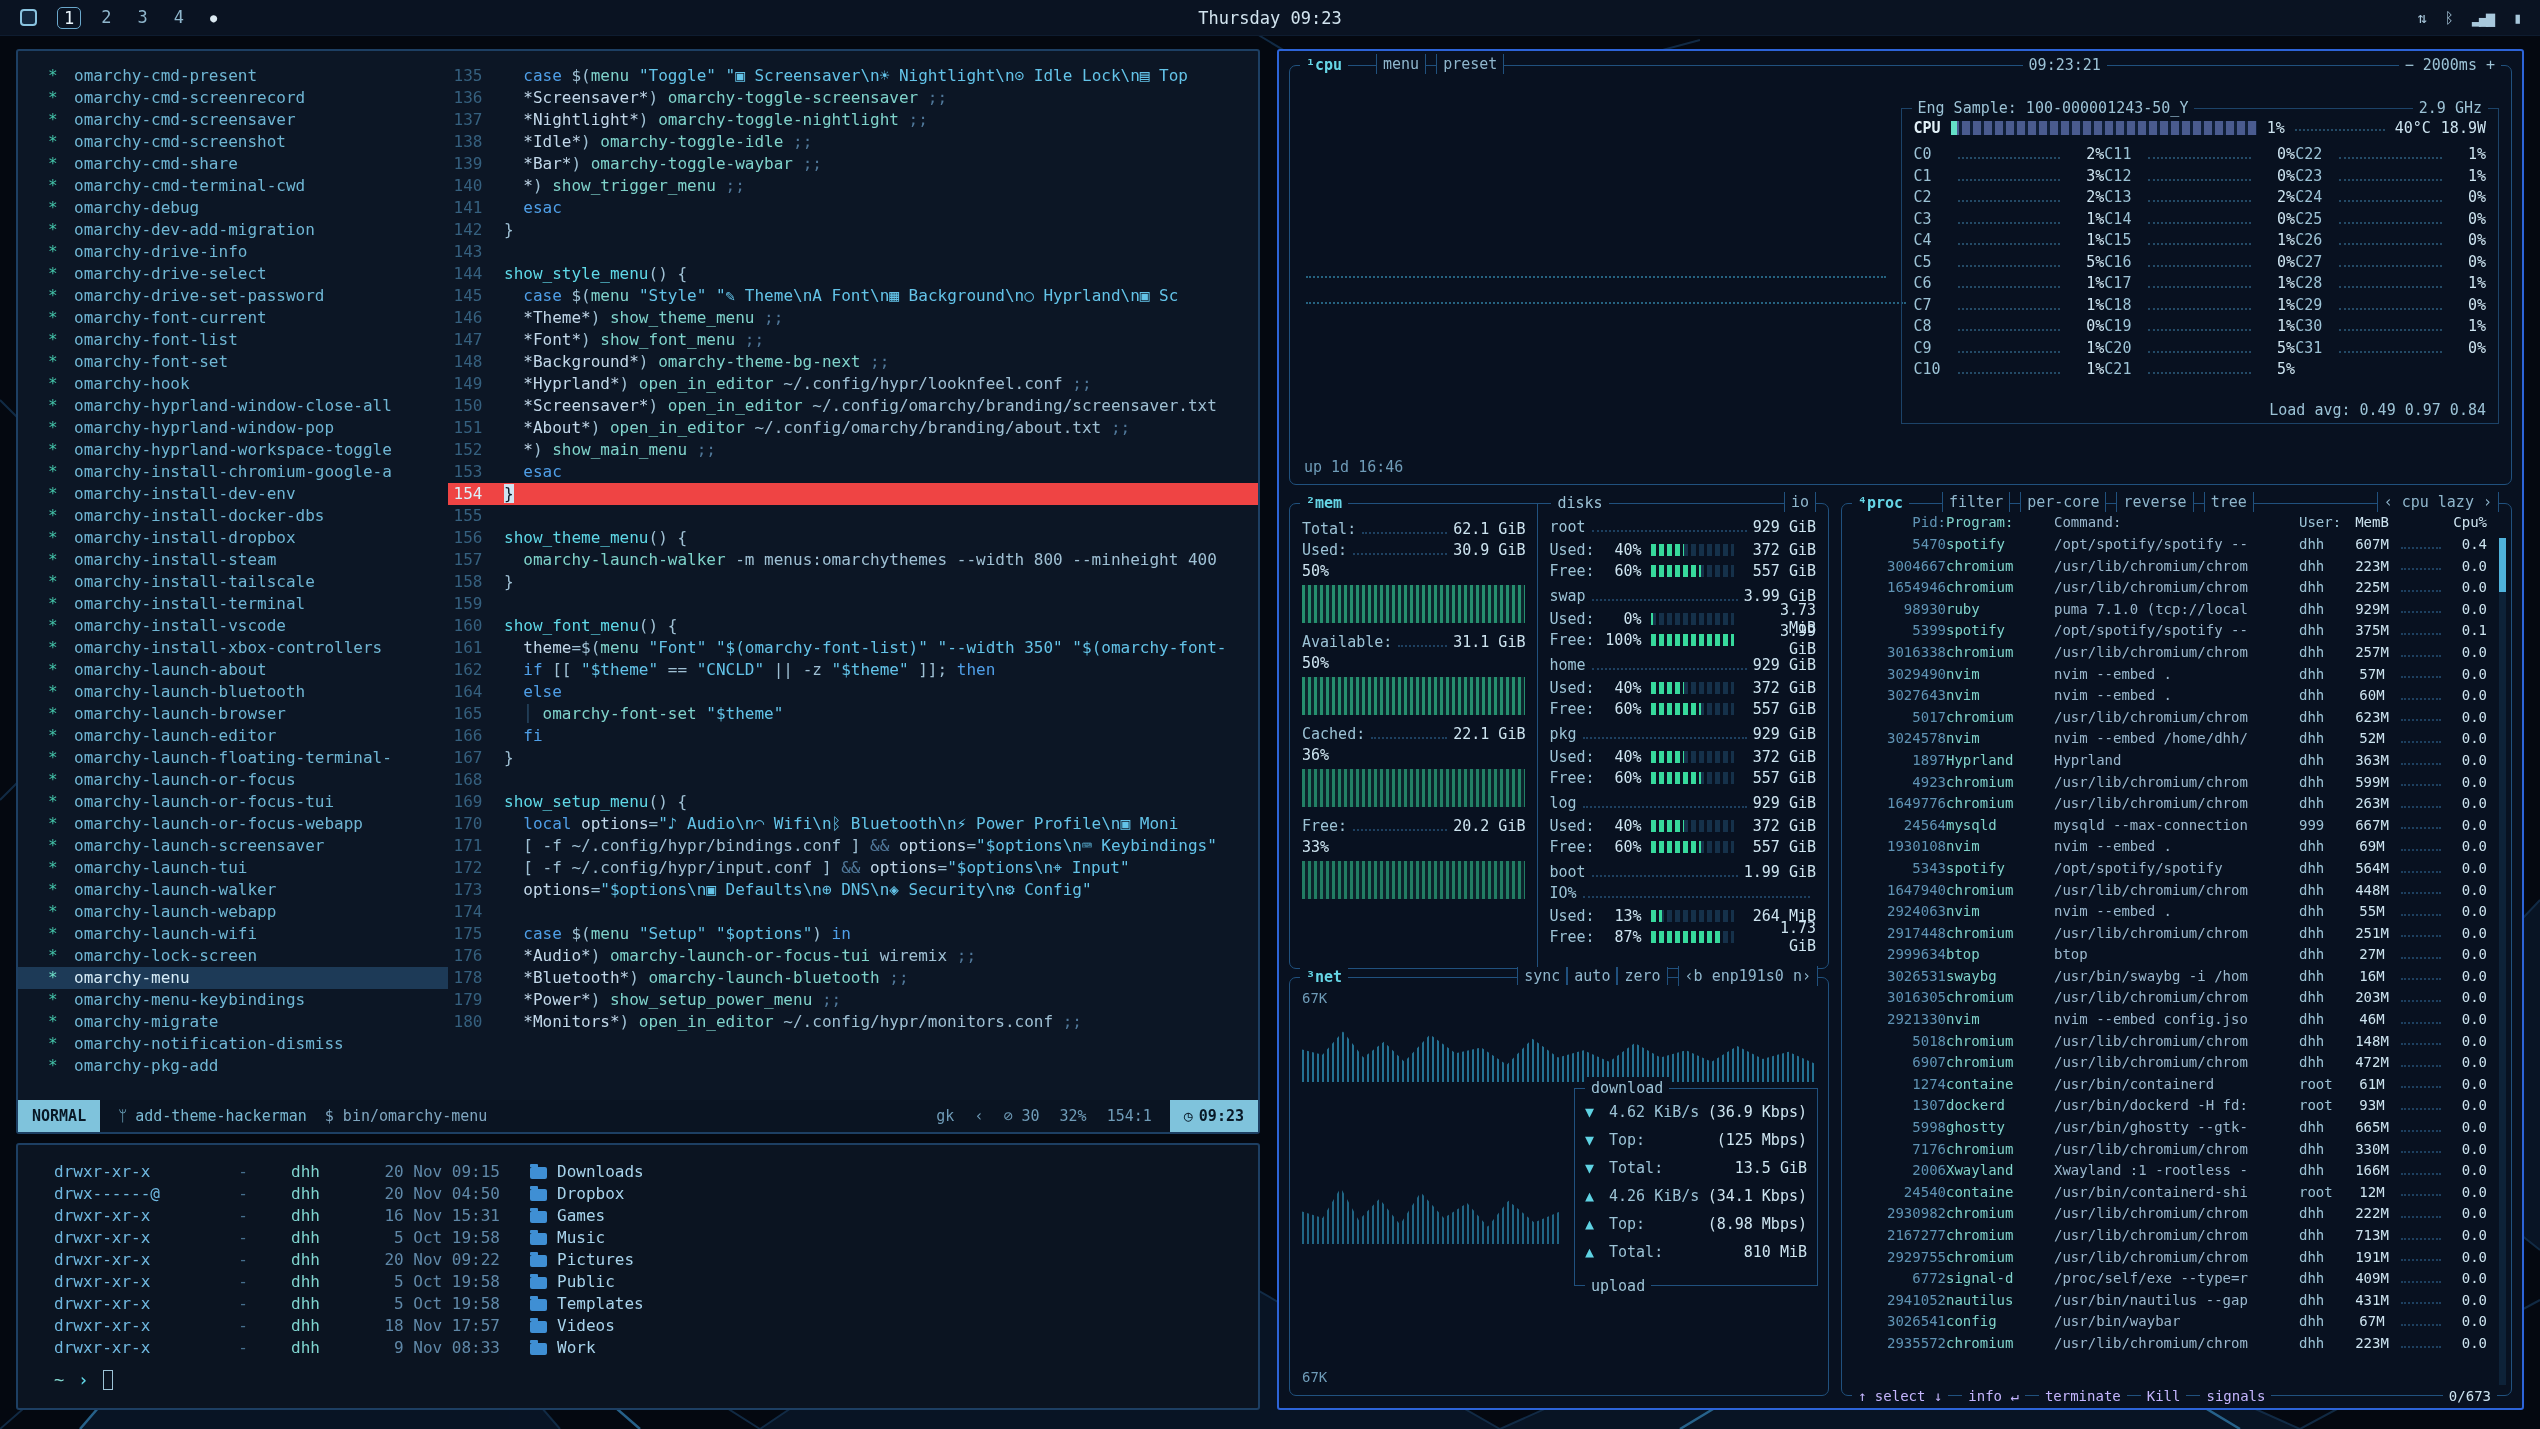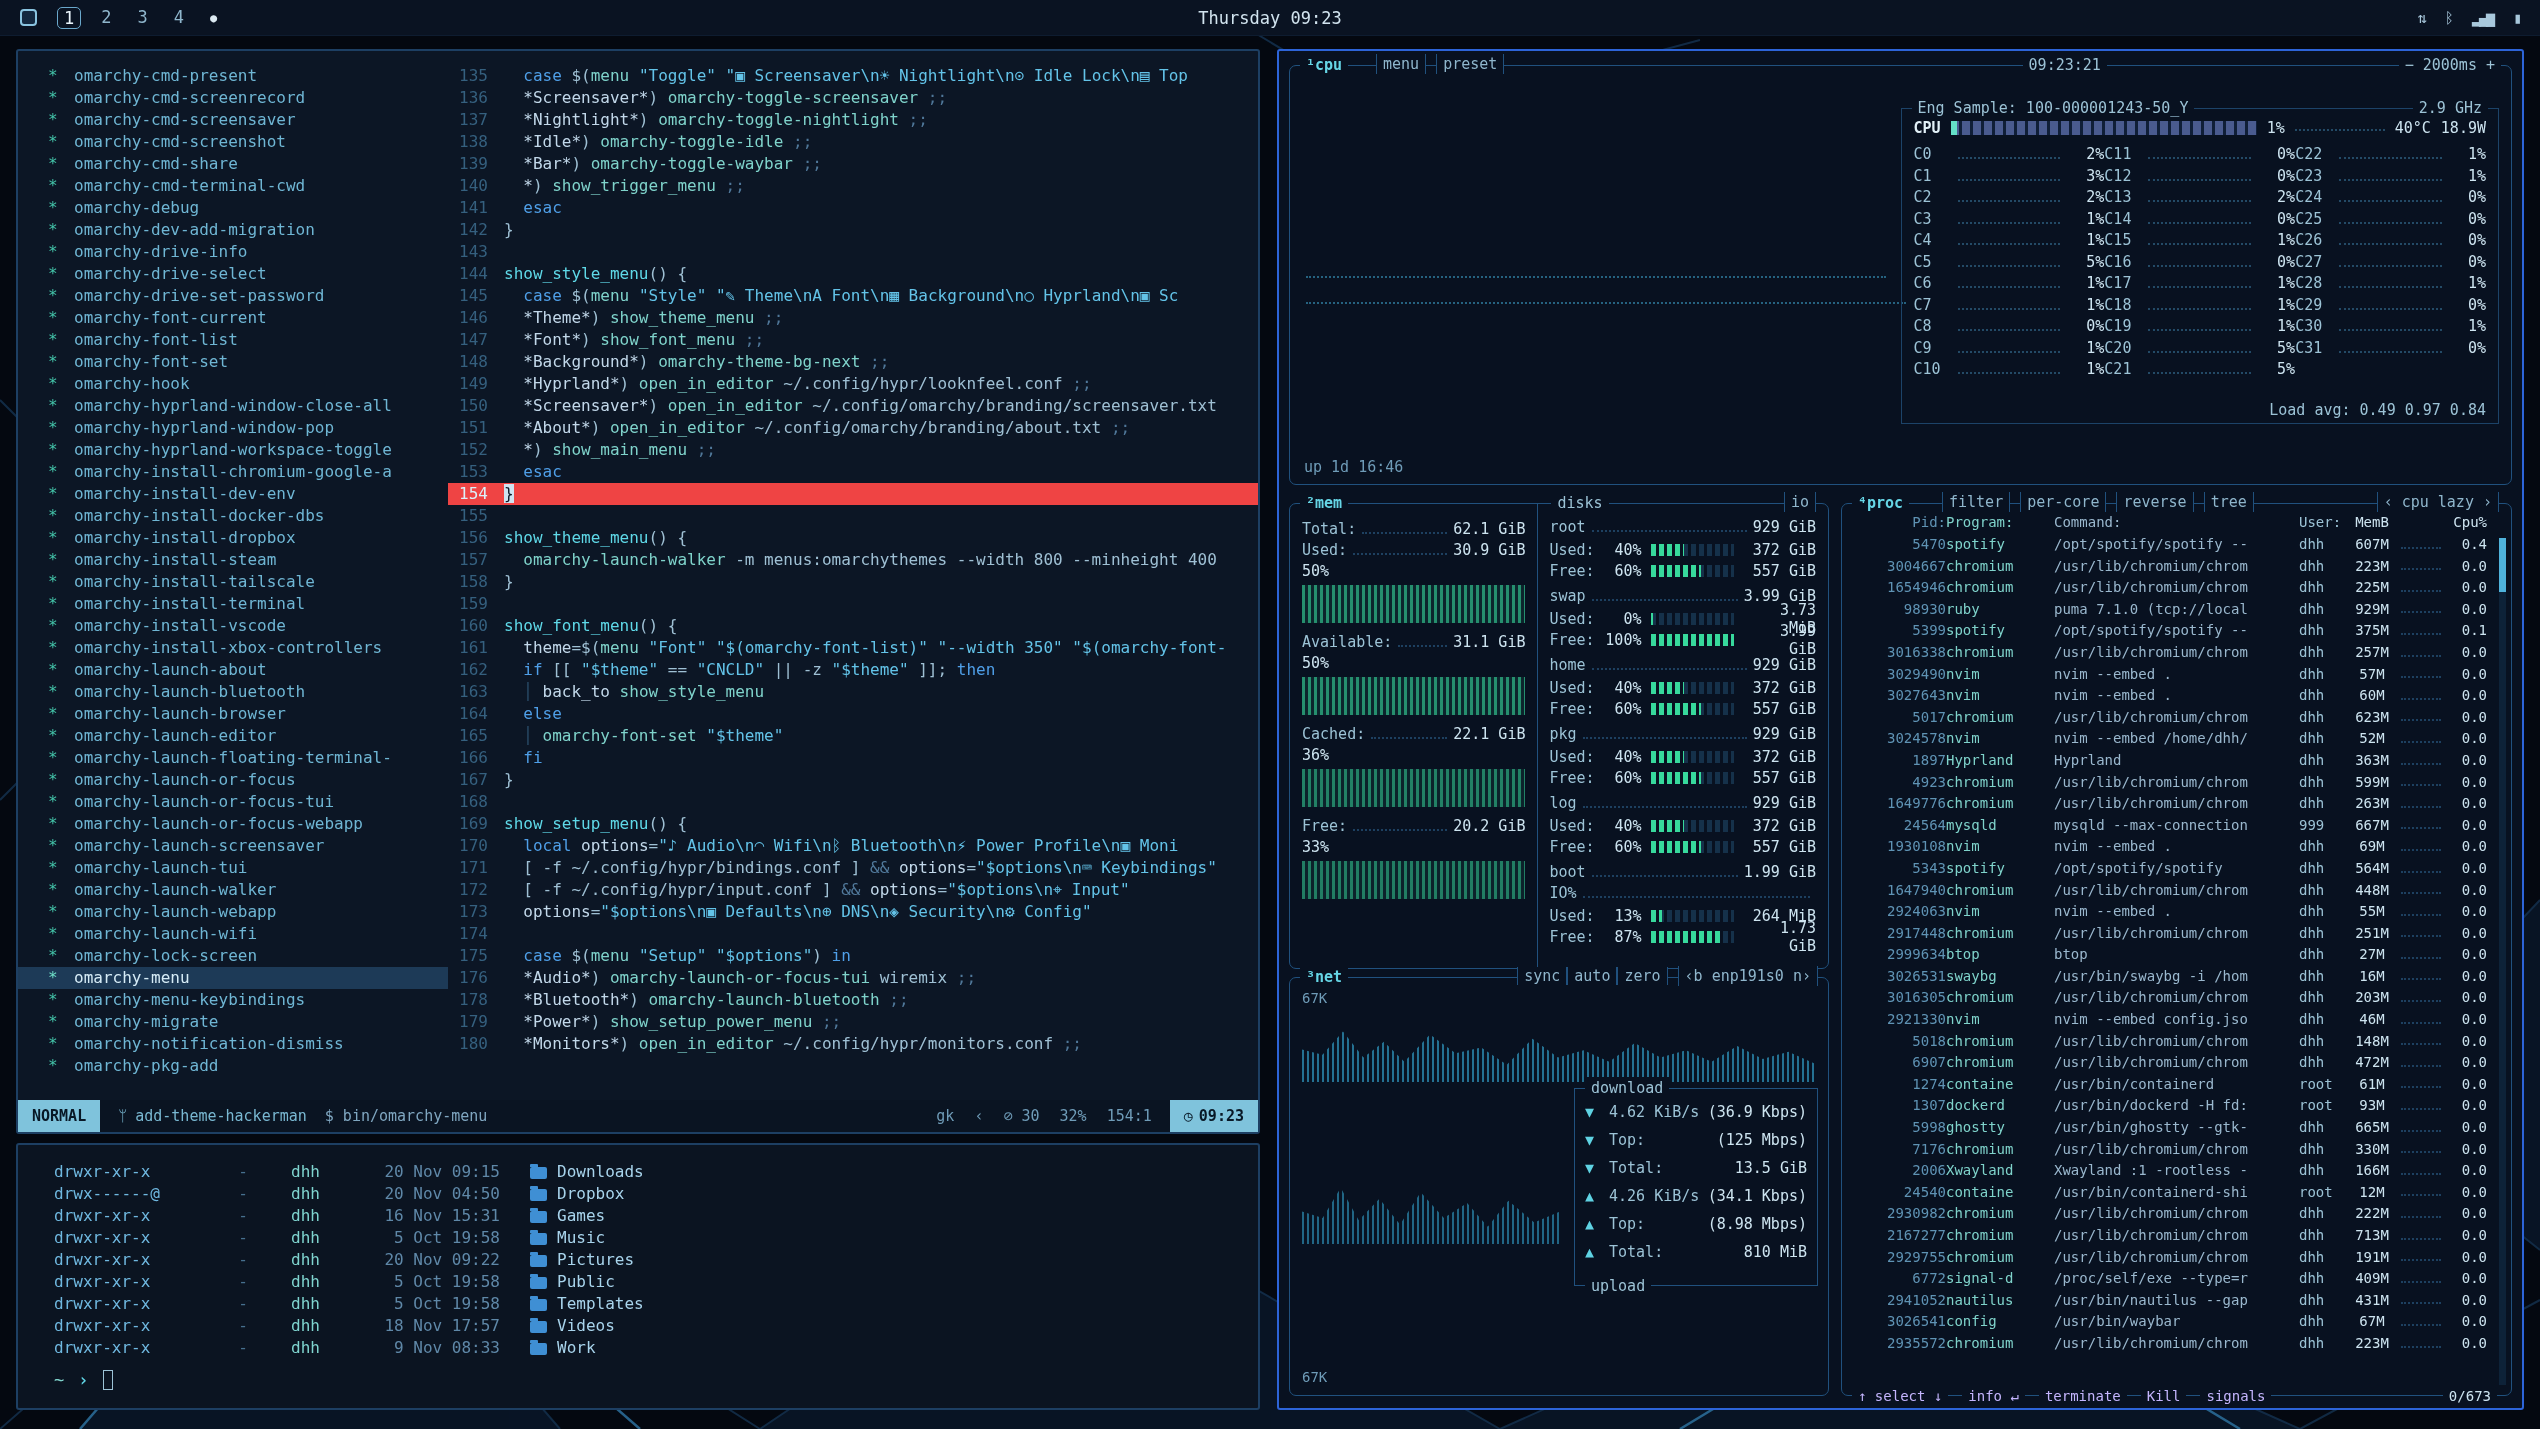--- a/index.html
+++ b/index.html
@@ -29,21 +29,21 @@
   #btop-win{left:1277px;top:49px;width:1247px;height:1361px;border-color:#2d64d8;background:#081120}
 
   
   .sidebar{position:absolute;left:0;top:0;bottom:32px;width:430px;padding-top:14px;overflow:hidden;font-size:16px}
   .sb-row{display:flex;height:22px;line-height:22px;padding-left:30px;color:#6fb6d4;white-space:nowrap}
   .sb-row .star{color:#43c3a8;width:26px}
   .sb-row.active{background:#1d3a57;color:#d6ecf7}
   .sb-row.active .star{color:#6fe0c8}
   .code{position:absolute;left:430px;top:0;right:0;bottom:32px;padding-top:14px;font-size:16px;overflow:hidden}
   .cl{display:flex;height:22px;line-height:22px;white-space:pre}
-  .cl .gut{width:56px;text-align:right;padding-right:16px;color:#35607f;flex:none}
+  .cl .gut{width:56px;text-align:center;padding-right:16px;color:#35607f;flex:none}
   .cl.active{background:#ef4444}
   .cl.active .gut{color:#dcf0fa}
   .ct{white-space:pre}
   .c-k{color:#4f9fe8}
   .c-s{color:#63c3e8}
   .c-c{color:#7fd3cb}
   .c-f{color:#5fd9e8}
   .c-v{color:#c2d8ea}
   .c-p{color:#9fc0d4}
   .c-o{color:#50789a}
@@ -421,21 +421,20 @@
           <div class="cl"><span class="gut">153</span><span class="ct"><span class="c-p">  </span><span class="c-k">esac</span></span></div>
           <div class="cl active"><span class="gut">154</span><span class="ct"><span class="c-p cursor">}</span></span></div>
           <div class="cl"><span class="gut">155</span><span class="ct"></span></div>
           <div class="cl"><span class="gut">156</span><span class="ct"><span class="c-f">show_theme_menu</span><span class="c-p">() {</span></span></div>
           <div class="cl"><span class="gut">157</span><span class="ct"><span class="c-p">  </span><span class="c-c">omarchy-launch-walker</span><span class="c-p"> -m menus:omarchythemes --width 800 --minheight 400</span></span></div>
           <div class="cl"><span class="gut">158</span><span class="ct"><span class="c-p">}</span></span></div>
           <div class="cl"><span class="gut">159</span><span class="ct"></span></div>
           <div class="cl"><span class="gut">160</span><span class="ct"><span class="c-f">show_font_menu</span><span class="c-p">() {</span></span></div>
           <div class="cl"><span class="gut">161</span><span class="ct"><span class="c-p">  </span><span class="c-v">theme</span><span class="c-p">=$(</span><span class="c-c">menu</span><span class="c-p"> </span><span class="c-s">"Font" "$(omarchy-font-list)" "--width 350" "$(omarchy-font-</span></span></div>
           <div class="cl"><span class="gut">162</span><span class="ct"><span class="c-p">  </span><span class="c-k">if</span><span class="c-p"> [[ </span><span class="c-s">"$theme"</span><span class="c-p"> == </span><span class="c-s">"CNCLD"</span><span class="c-p"> || -z </span><span class="c-s">"$theme"</span><span class="c-p"> ]]; </span><span class="c-k">then</span></span></div>
-          <div class="cl"><span class="gut">163</span><span class="ct"><span class="c-p">  </span><span class="c-d">│ </span><span class="c-v">back_to</span><span class="c-p"> </span><span class="c-c">show_style_menu</span></span></div>
           <div class="cl"><span class="gut">164</span><span class="ct"><span class="c-p">  </span><span class="c-k">else</span></span></div>
           <div class="cl"><span class="gut">165</span><span class="ct"><span class="c-p">  </span><span class="c-d">│ </span><span class="c-c">omarchy-font-set</span><span class="c-p"> </span><span class="c-s">"$theme"</span></span></div>
           <div class="cl"><span class="gut">166</span><span class="ct"><span class="c-p">  </span><span class="c-k">fi</span></span></div>
           <div class="cl"><span class="gut">167</span><span class="ct"><span class="c-p">}</span></span></div>
           <div class="cl"><span class="gut">168</span><span class="ct"></span></div>
           <div class="cl"><span class="gut">169</span><span class="ct"><span class="c-f">show_setup_menu</span><span class="c-p">() {</span></span></div>
           <div class="cl"><span class="gut">170</span><span class="ct"><span class="c-p">  </span><span class="c-k">local</span><span class="c-p"> </span><span class="c-v">options</span><span class="c-p">=</span><span class="c-s">"♪ Audio\n◠ Wifi\nᛒ Bluetooth\n⚡ Power Profile\n▣ Moni</span></span></div>
           <div class="cl"><span class="gut">171</span><span class="ct"><span class="c-p">  [ -f ~/.config/hypr/bindings.conf ] </span><span class="c-o">&amp;&amp;</span><span class="c-p"> </span><span class="c-v">options</span><span class="c-p">=</span><span class="c-s">"$options\n⌨ Keybindings"</span></span></div>
           <div class="cl"><span class="gut">172</span><span class="ct"><span class="c-p">  [ -f ~/.config/hypr/input.conf ] </span><span class="c-o">&amp;&amp;</span><span class="c-p"> </span><span class="c-v">options</span><span class="c-p">=</span><span class="c-s">"$options\n⌖ Input"</span></span></div>
           <div class="cl"><span class="gut">173</span><span class="ct"><span class="c-p">  </span><span class="c-v">options</span><span class="c-p">=</span><span class="c-s">"$options\n▣ Defaults\n⊕ DNS\n◈ Security\n⚙ Config"</span></span></div>

